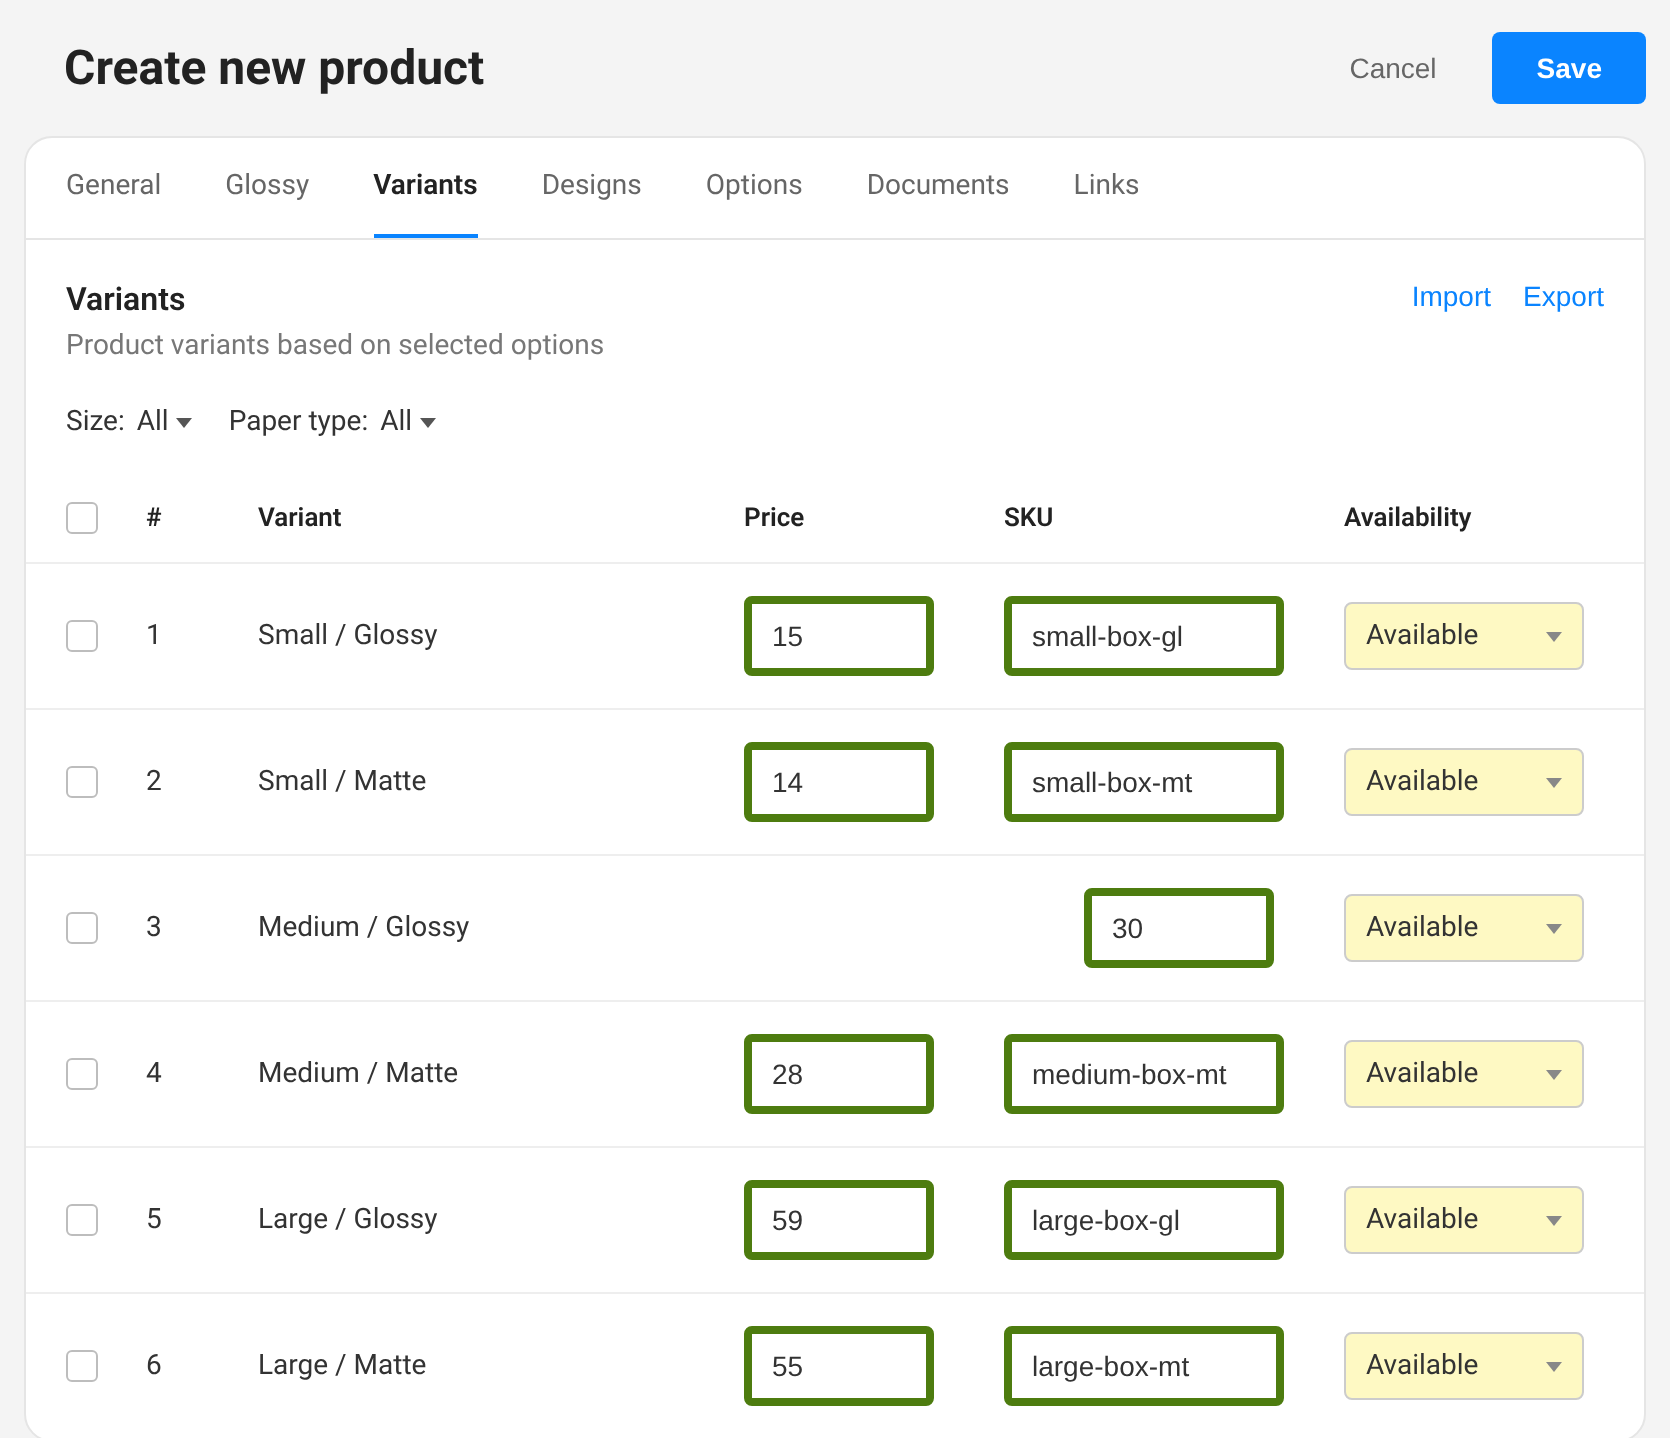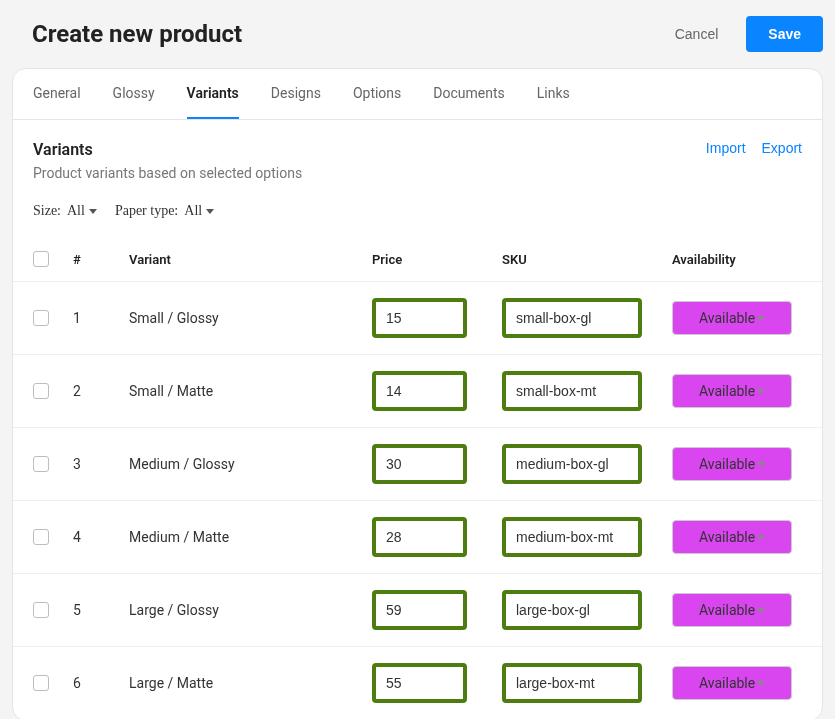--- a/index.html
+++ b/index.html
@@ -96,21 +96,20 @@
       font-size: 14px;
       font-weight: 500;
       cursor: pointer;
     }
     .filters {
       display: flex;
       gap: 18px;
       padding: 22px 20px 18px 20px;
       font-size: 14px;
       color: #333;
-      font-family: Liberation Serif, serif;
     }
     .filter-group {
       display: flex;
       align-items: center;
       gap: 6px;
     }
     .filter-value {
       display: flex;
       align-items: center;
       gap: 4px;
@@ -166,26 +165,26 @@
       border-radius: 4px;
       font-size: 14px;
       color: #333;
     }
     .input.sku { max-width: 140px; }
     .select {
       display: flex;
       align-items: center;
       justify-content: space-between;
       width: 120px;
-      padding: 8px 26px;
+      padding: 8px 10px;
       border: 1px solid #ccc;
       border-radius: 4px;
       font-size: 14px;
       cursor: pointer;
-      background: #d946ef;
+      background: #fef9c3;
     }
     .select .caret { border-top-color: #888; }
   </style>
 </head>
 <body>
 
 <div class="page-header">
   <h1 class="page-title">Create new product</h1>
   <div class="header-actions">
     <button class="btn-cancel">Cancel</button>
@@ -275,21 +274,20 @@
             </div>
           </div>
         </div>
         <div class="row">
           <div class="col-check">
             <div class="checkbox"></div>
           </div>
           <div class="col-num">3</div>
           <div class="col-variant">Medium / Glossy</div>
           <div class="col-price"><input class="input" value="30" style=""></div>
-          <div class="col-sku"><input class="input sku" value="medium-box-gl" style=""></div>
           <div class="col-avail">
             <div class="select">
               <span>Available</span>
               <span class="caret"></span>
             </div>
           </div>
         </div>
         <div class="row">
           <div class="col-check">
             <div class="checkbox"></div>

